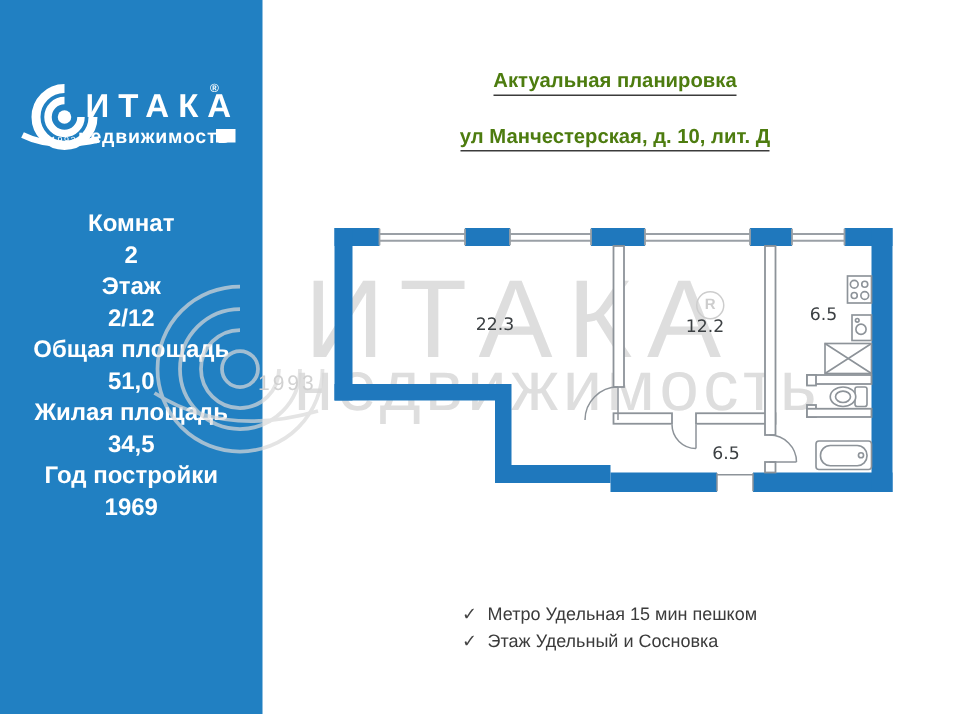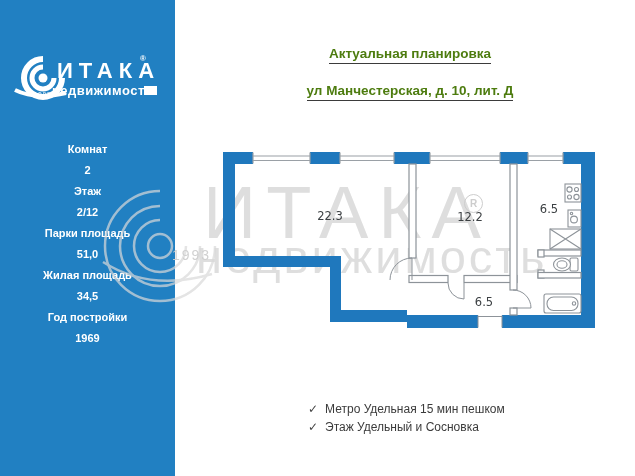--- a/index.html
+++ b/index.html
@@ -26,21 +26,21 @@
     font-size:13px;letter-spacing:0.5px;white-space:nowrap;
   }
   .logo-block{
     position:absolute;left:134px;top:36px;width:13px;height:9px;background:#fff;
   }
   .logo-year{
     position:absolute;left:24px;top:41px;color:#fff;font-size:6px;letter-spacing:1px;
   }
   .sidebar-specs{
     position:absolute;left:0;top:139px;width:175px;z-index:3;
-    color:#ffffff;text-align:center;font-weight:600;font-size:11px;line-height:21px;
+    color:#ffffff;text-align:center;font-weight:600;font-size:16px;line-height:21px;
   }
   
   .header{
     position:absolute;left:245px;top:46px;width:330px;text-align:center;z-index:4;
     color:#4d7c0f;font-weight:600;font-size:13.5px;
   }
   .header .u{display:inline-block;border-bottom:1.5px solid #3b3b3b;padding-bottom:2px;}
   .header-address{margin-top:19px;}
   
   .watermark{position:absolute;left:0;top:0;width:635px;height:476px;z-index:2;pointer-events:none;}
@@ -86,21 +86,21 @@
     <div class="logo-sub">недвижимость</div>
     <div class="logo-block"></div>
     <div class="logo-year">1993</div>
   </div>
 
   <div class="sidebar-specs">
     <div>Комнат</div>
     <div>2</div>
     <div>Этаж</div>
     <div>2/12</div>
-    <div>Парки площадь</div>
+    <div>Общая площадь</div>
     <div>51,0</div>
     <div>Жилая площадь</div>
     <div>34,5</div>
     <div>Год постройки</div>
     <div>1969</div>
   </div>
 </div>
 
 <div class="watermark">
   <svg width="635" height="476" viewBox="0 0 635 476" style="position:absolute;left:0;top:0">

